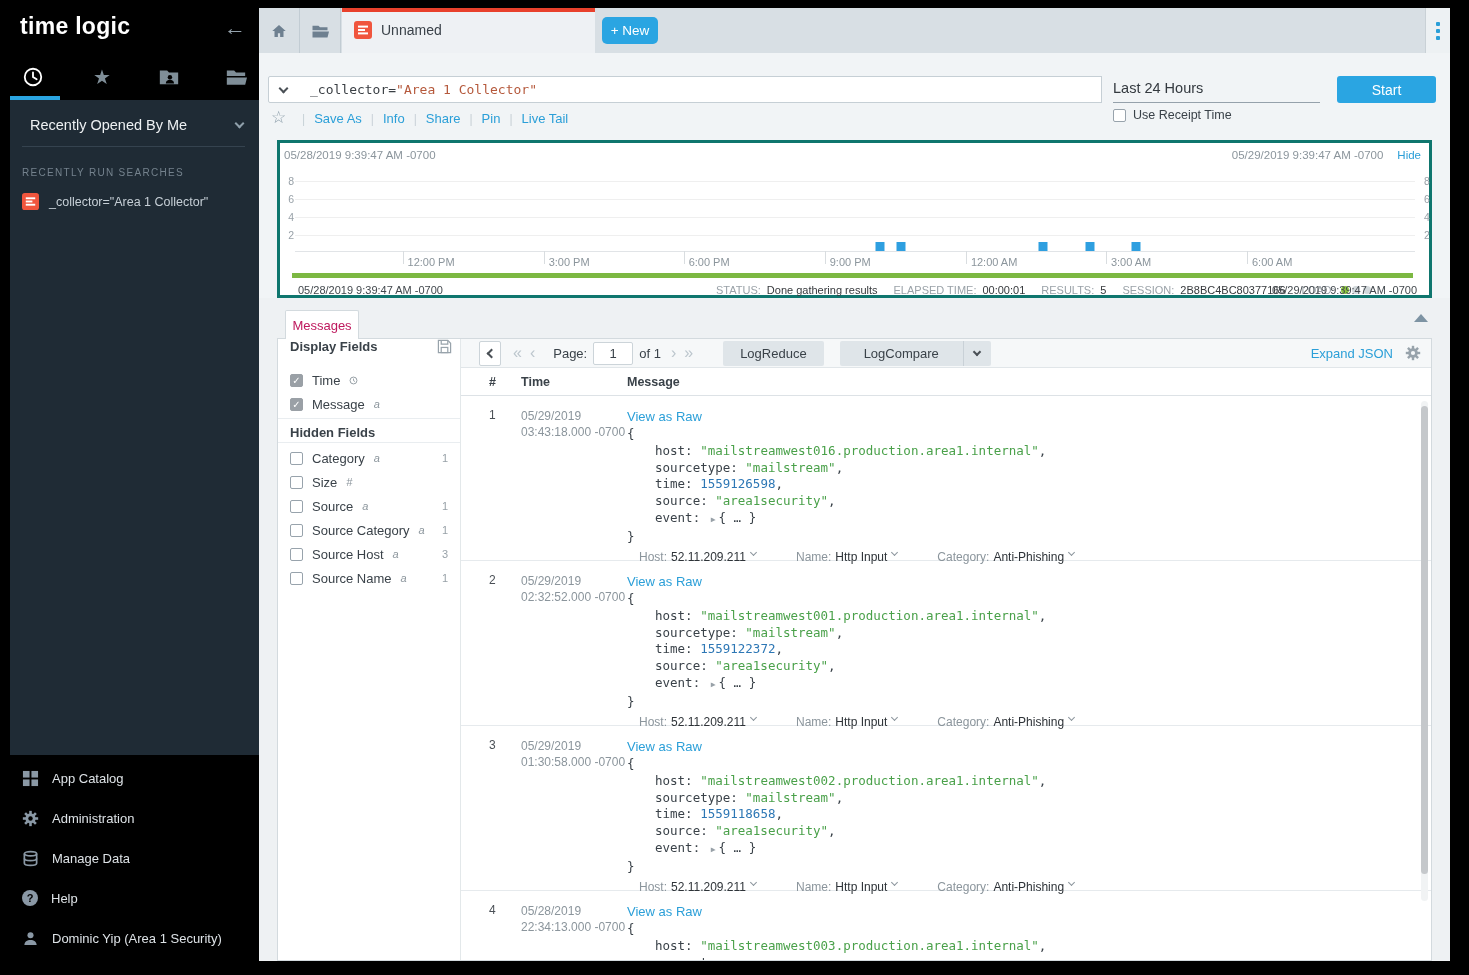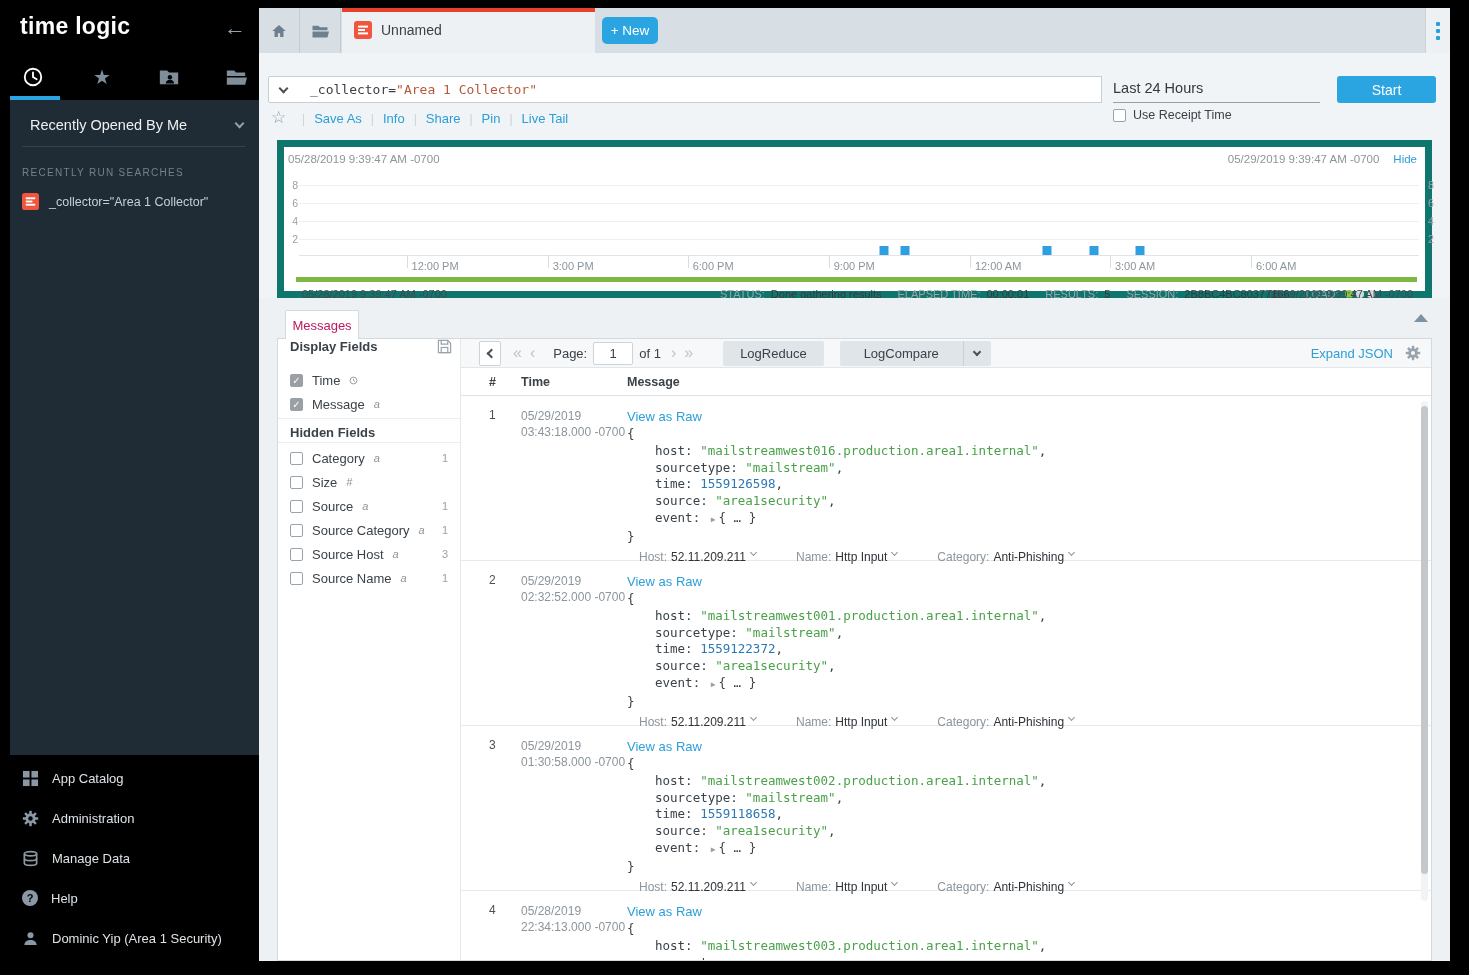--- a/index.html
+++ b/index.html
@@ -65,21 +65,21 @@
   .fav-star { position:absolute; left:12px; top:54px; font-size:17px; color:#8fa0ac; cursor:pointer; }
   .action-links { position:absolute; left:34px; top:58px; display:flex; align-items:center; }
   .alink { font-size:13px; color:#2b9fd8; text-decoration:none; cursor:pointer; }
   .sep { color:#c8d1d7; padding:0 9px; font-size:12px; }
   .receipt { position:absolute; left:854px; top:55px; display:flex; align-items:center; gap:7px; cursor:pointer; }
   .cb { width:13px; height:13px; background:#fff; border:1px solid #98a3ac; border-radius:2px; flex:0 0 auto;
     display:flex; align-items:center; justify-content:center; font-size:10px; }
   .receipt-label { font-size:12.5px; color:#3a4249; }
 
   
-  .tl-panel { position:absolute; left:18px; top:132px; width:1155px; height:158px; background:#fff; border:7px solid #0f766e; }
+  .tl-panel { position:absolute; left:18px; top:132px; width:1155px; height:158px; background:#fff; border:3px solid #0f766e; }
   .tl-dates { position:absolute; left:4px; right:8px; top:6px; display:flex; justify-content:space-between;
     font-size:11.5px; color:#8b959c; }
   .hide-link { color:#2b9fd8; margin-left:14px; cursor:pointer; }
   .plot { position:absolute; left:15px; top:38px; width:1120px; height:71px; }
   .gline { position:absolute; left:0; width:100%; height:1px; background:#efefef; }
   .baseline { position:absolute; left:0; bottom:0; width:100%; height:1px; background:#e1e4e7; }
   .ylab { position:absolute; transform:translateY(-50%); font-size:10.5px; color:#98a1a8; }
   .ylabs-left { position:absolute; left:5px; top:38px; height:71px; width:9px; text-align:right; }
   .ylabs-left .ylab { right:0; }
   .ylabs-right { position:absolute; left:1144px; top:38px; height:71px; width:9px; }

